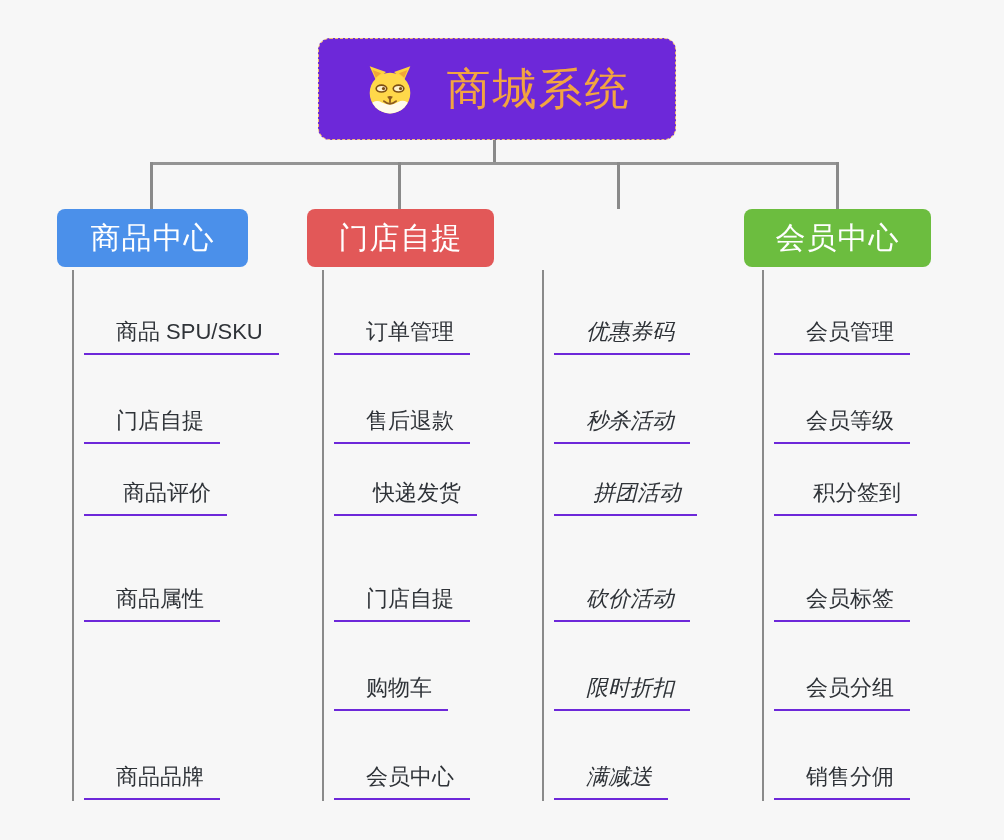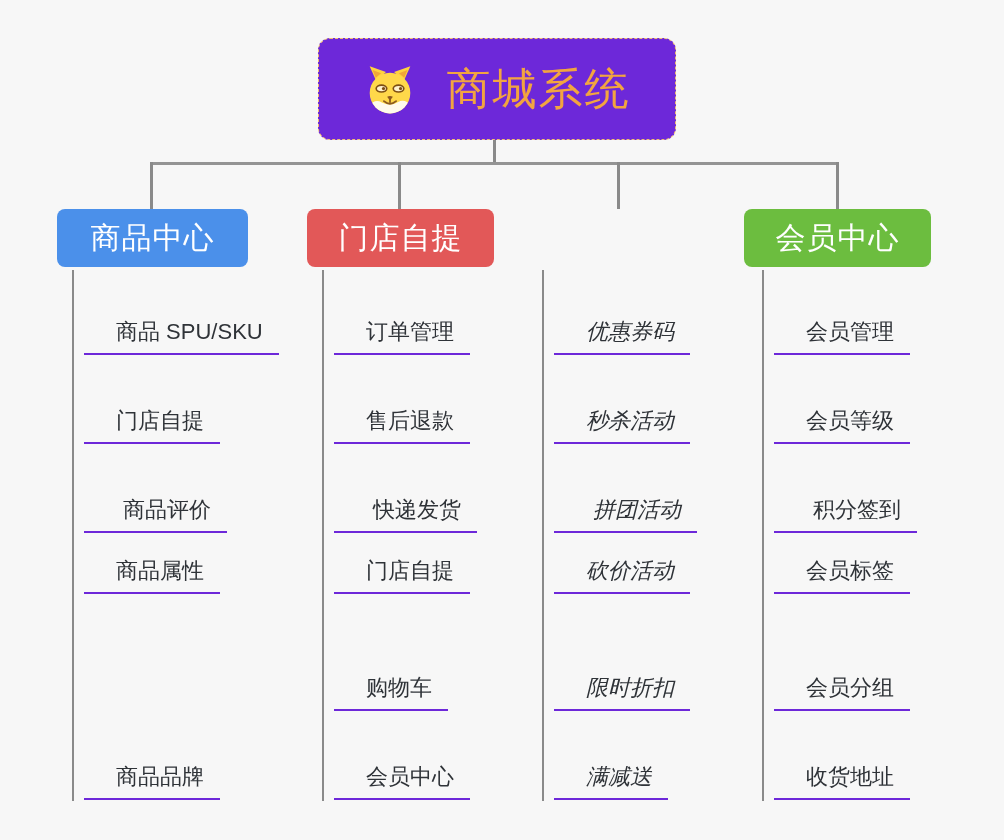--- a/index.html
+++ b/index.html
@@ -45,21 +45,21 @@
 
   .child-item{
     position:absolute;
     padding:0 16px 6px 32px;
     border-bottom:2px solid #6d28d9;
     font-size:22px;line-height:30px;color:#2f3338;
     white-space:nowrap;
     margin-left:12px;
   }
   .c1{left:72px;} .c2{left:322px;} .c3{left:542px;font-style:italic;} .c4{left:762px;}
-  .r0{top:317px;} .r1{top:406px;} .r2{top:495px;padding-left:39px;} .r3{top:556px;} .r4{top:673px;} .r5{top:762px;}
+  .r0{top:317px;} .r1{top:406px;} .r2{top:478px;padding-left:39px;} .r3{top:584px;} .r4{top:673px;} .r5{top:762px;}
 </style>
 </head>
 <body>
 
 <div class="canvas">
 
   <div class="root-node">
     <svg class="root-icon" viewBox="0 0 64 64">
       <path d="M15 22 L7 4 L27 11 Z" fill="#ffd33e"></path>
       <path d="M14.5 18 L10.5 8.5 L21 12.5 Z" fill="#f0a63a"></path>
@@ -116,15 +116,15 @@
   <div class="child-item c3 r2">拼团活动</div>
   <div class="child-item c3 r3">砍价活动</div>
   <div class="child-item c3 r4">限时折扣</div>
   <div class="child-item c3 r5">满减送</div>
 
   <div class="child-item c4 r0">会员管理</div>
   <div class="child-item c4 r1">会员等级</div>
   <div class="child-item c4 r2">积分签到</div>
   <div class="child-item c4 r3">会员标签</div>
   <div class="child-item c4 r4">会员分组</div>
-  <div class="child-item c4 r5">收货地址</div>
+  <div class="child-item c4 r5">销售分佣</div>
 
 </div>
 
 </body></html>

